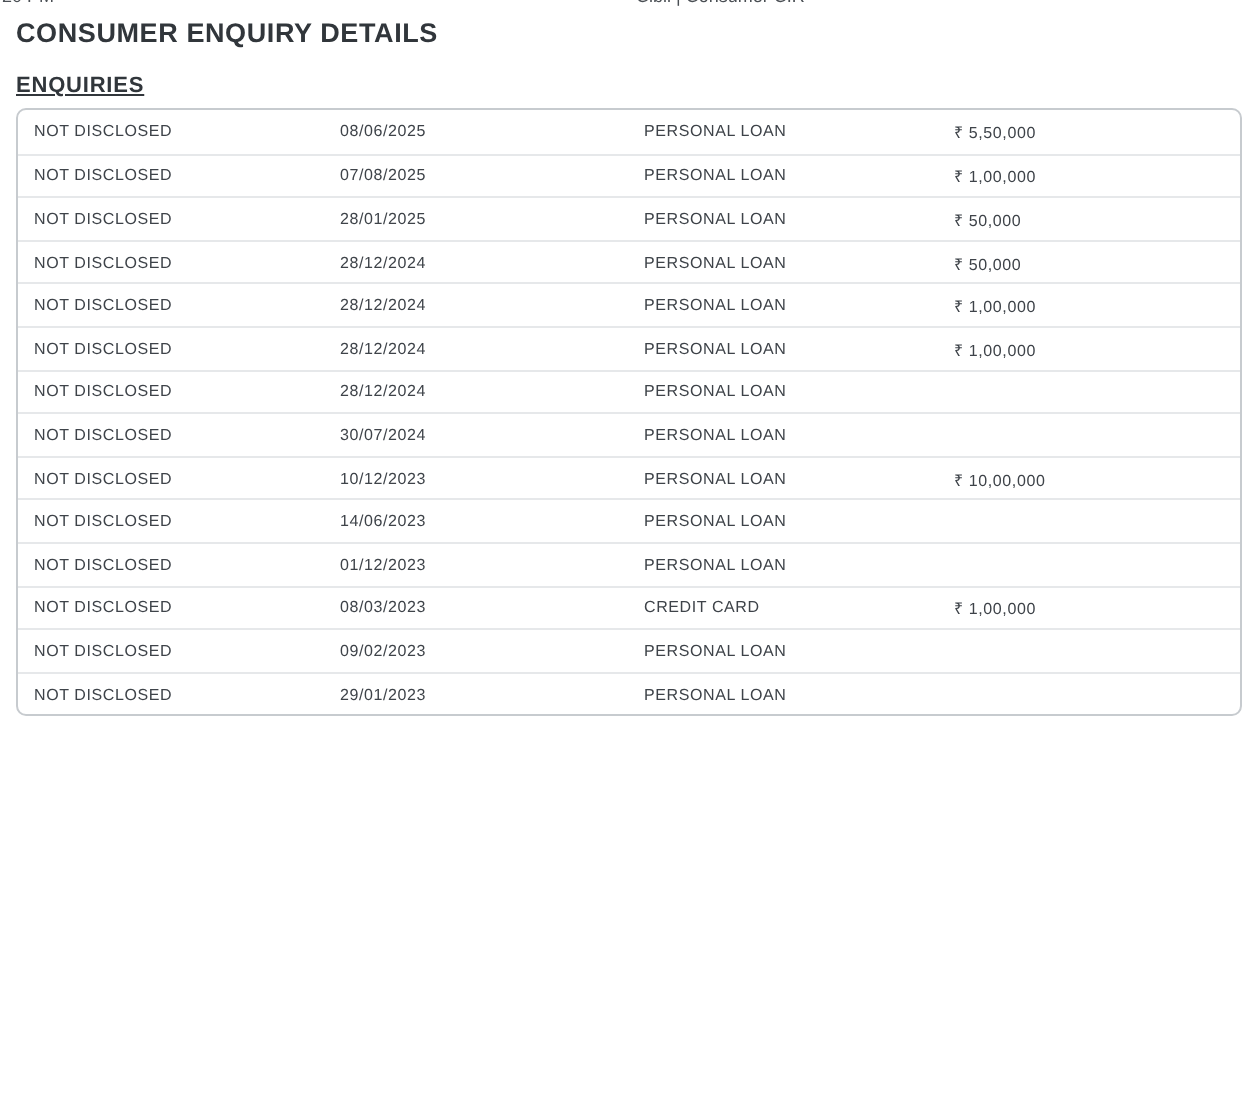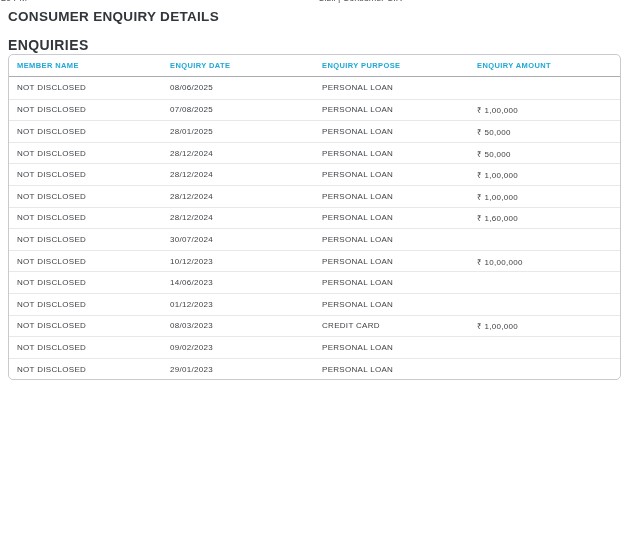--- a/index.html
+++ b/index.html
@@ -21,22 +21,23 @@
   .print-sliver.left{left:1px;}
   .print-sliver.center{left:318px;}
 
   .page-title{
     position:absolute;left:8px;top:9px;
     font-size:13.5px;font-weight:bold;letter-spacing:.3px;
     color:var(--title-text);
   }
   .section-label{
     position:absolute;left:8px;top:37px;
-    font-size:14px;font-weight:bold;letter-spacing:.4px;
+    font-size:11px;font-weight:bold;letter-spacing:.4px;
     color:var(--title-text);
+    text-decoration:underline;
   }
 
   .table-card{
     position:absolute;left:8px;top:54px;width:613px;
     border:1px solid var(--card-border);
     border-radius:5px;
     background:#fff;
     overflow:hidden;
   }
   .thead{
@@ -70,31 +71,26 @@
   <div class="print-header">
     <span class="print-sliver left">20 PM</span>
     <span class="print-sliver center">Cibil | Consumer CIR</span>
   </div>
 
   <div class="page-title">CONSUMER ENQUIRY DETAILS</div>
 
   <div class="section-label">ENQUIRIES</div>
 
   <div class="table-card">
-    <div class="thead">
-      <span class="cell c-name">MEMBER NAME</span>
-      <span class="cell c-date">ENQUIRY DATE</span>
-      <span class="cell c-purpose">ENQUIRY PURPOSE</span>
-      <span class="cell c-amount">ENQUIRY AMOUNT</span>
-    </div>
     <div class="tbody">
     <div class="row">
       <span class="cell c-name">NOT DISCLOSED</span>
       <span class="cell c-date">08/06/2025</span>
       <span class="cell c-purpose">PERSONAL LOAN</span>
+      <span class="cell c-amount">₹ 5,50,000</span>
     </div>
 
     <div class="row">
       <span class="cell c-name">NOT DISCLOSED</span>
       <span class="cell c-date">07/08/2025</span>
       <span class="cell c-purpose">PERSONAL LOAN</span>
       <span class="cell c-amount">₹ 1,00,000</span>
     </div>
 
     <div class="row">
@@ -122,21 +118,20 @@
       <span class="cell c-name">NOT DISCLOSED</span>
       <span class="cell c-date">28/12/2024</span>
       <span class="cell c-purpose">PERSONAL LOAN</span>
       <span class="cell c-amount">₹ 1,00,000</span>
     </div>
 
     <div class="row">
       <span class="cell c-name">NOT DISCLOSED</span>
       <span class="cell c-date">28/12/2024</span>
       <span class="cell c-purpose">PERSONAL LOAN</span>
-      <span class="cell c-amount">₹ 1,60,000</span>
     </div>
 
     <div class="row">
       <span class="cell c-name">NOT DISCLOSED</span>
       <span class="cell c-date">30/07/2024</span>
       <span class="cell c-purpose">PERSONAL LOAN</span>
     </div>
 
     <div class="row">
       <span class="cell c-name">NOT DISCLOSED</span>

